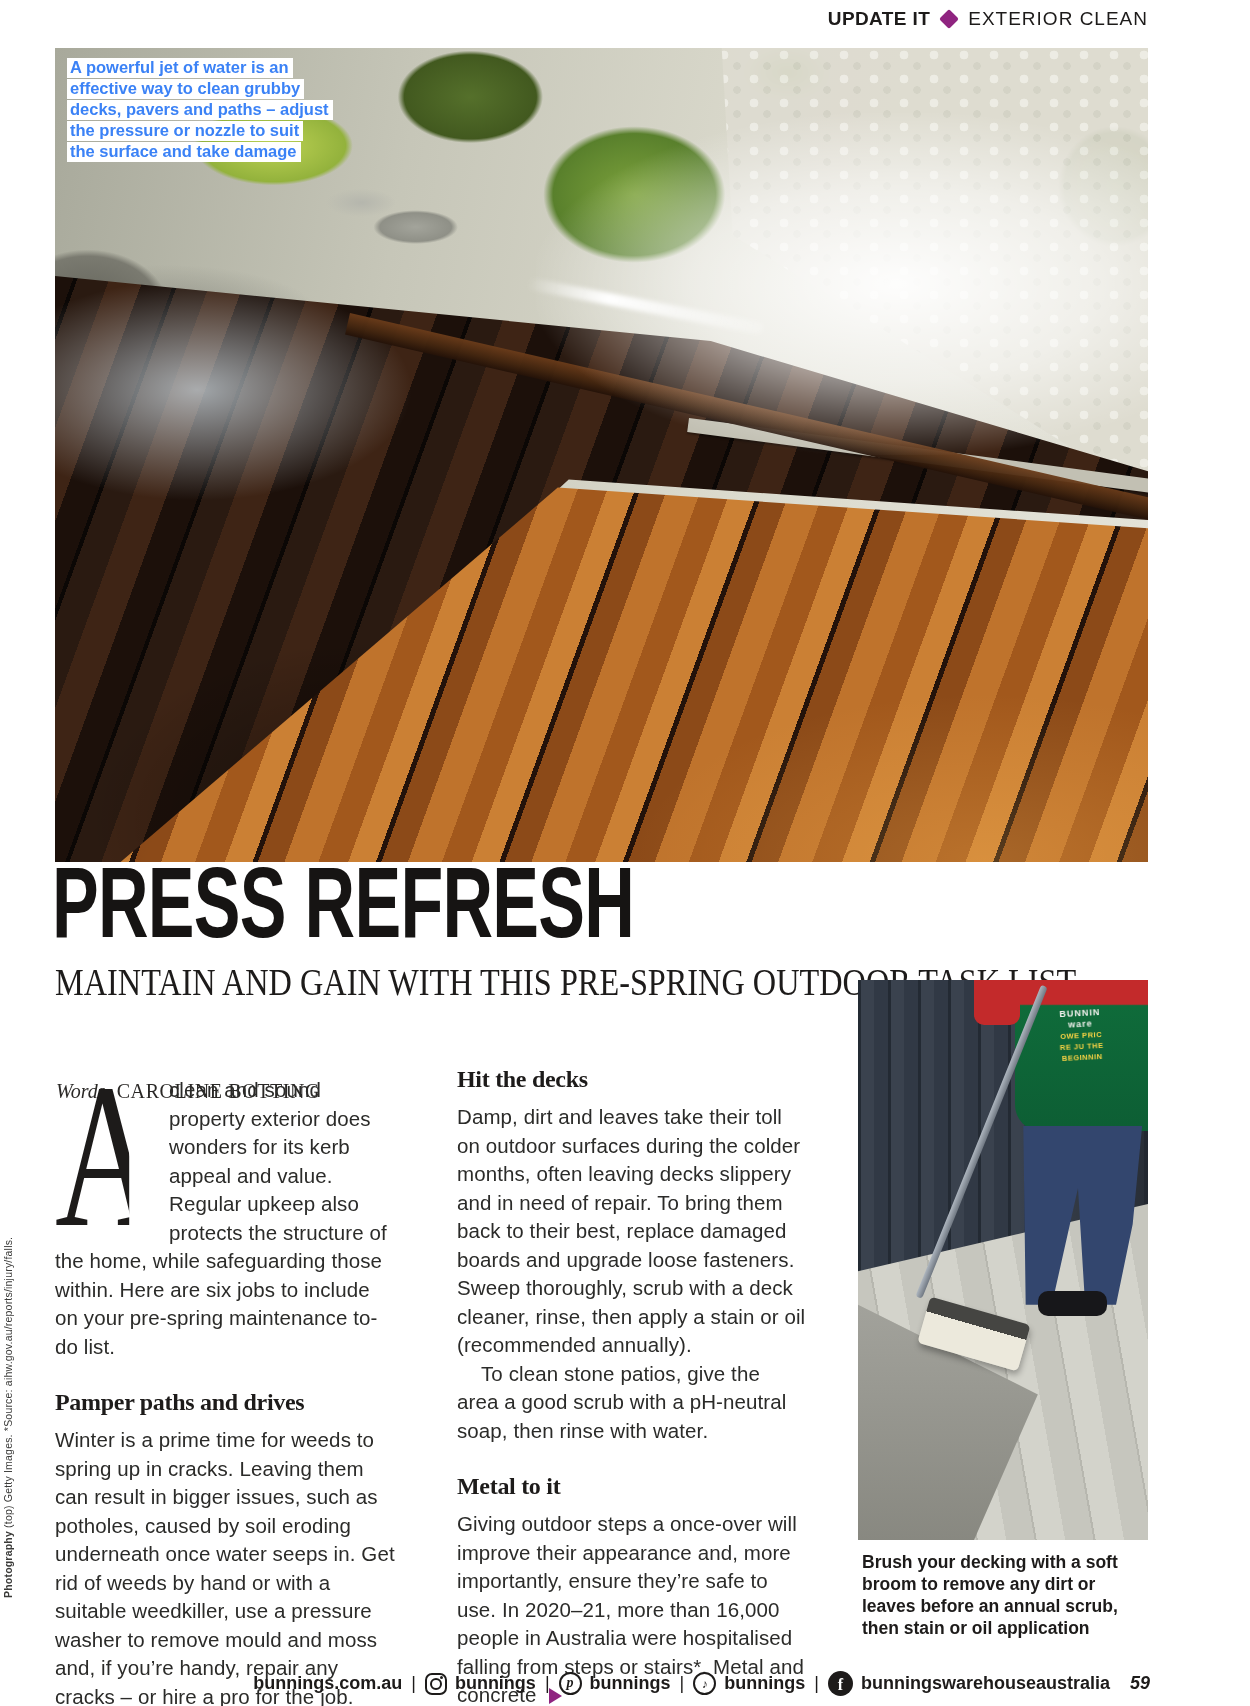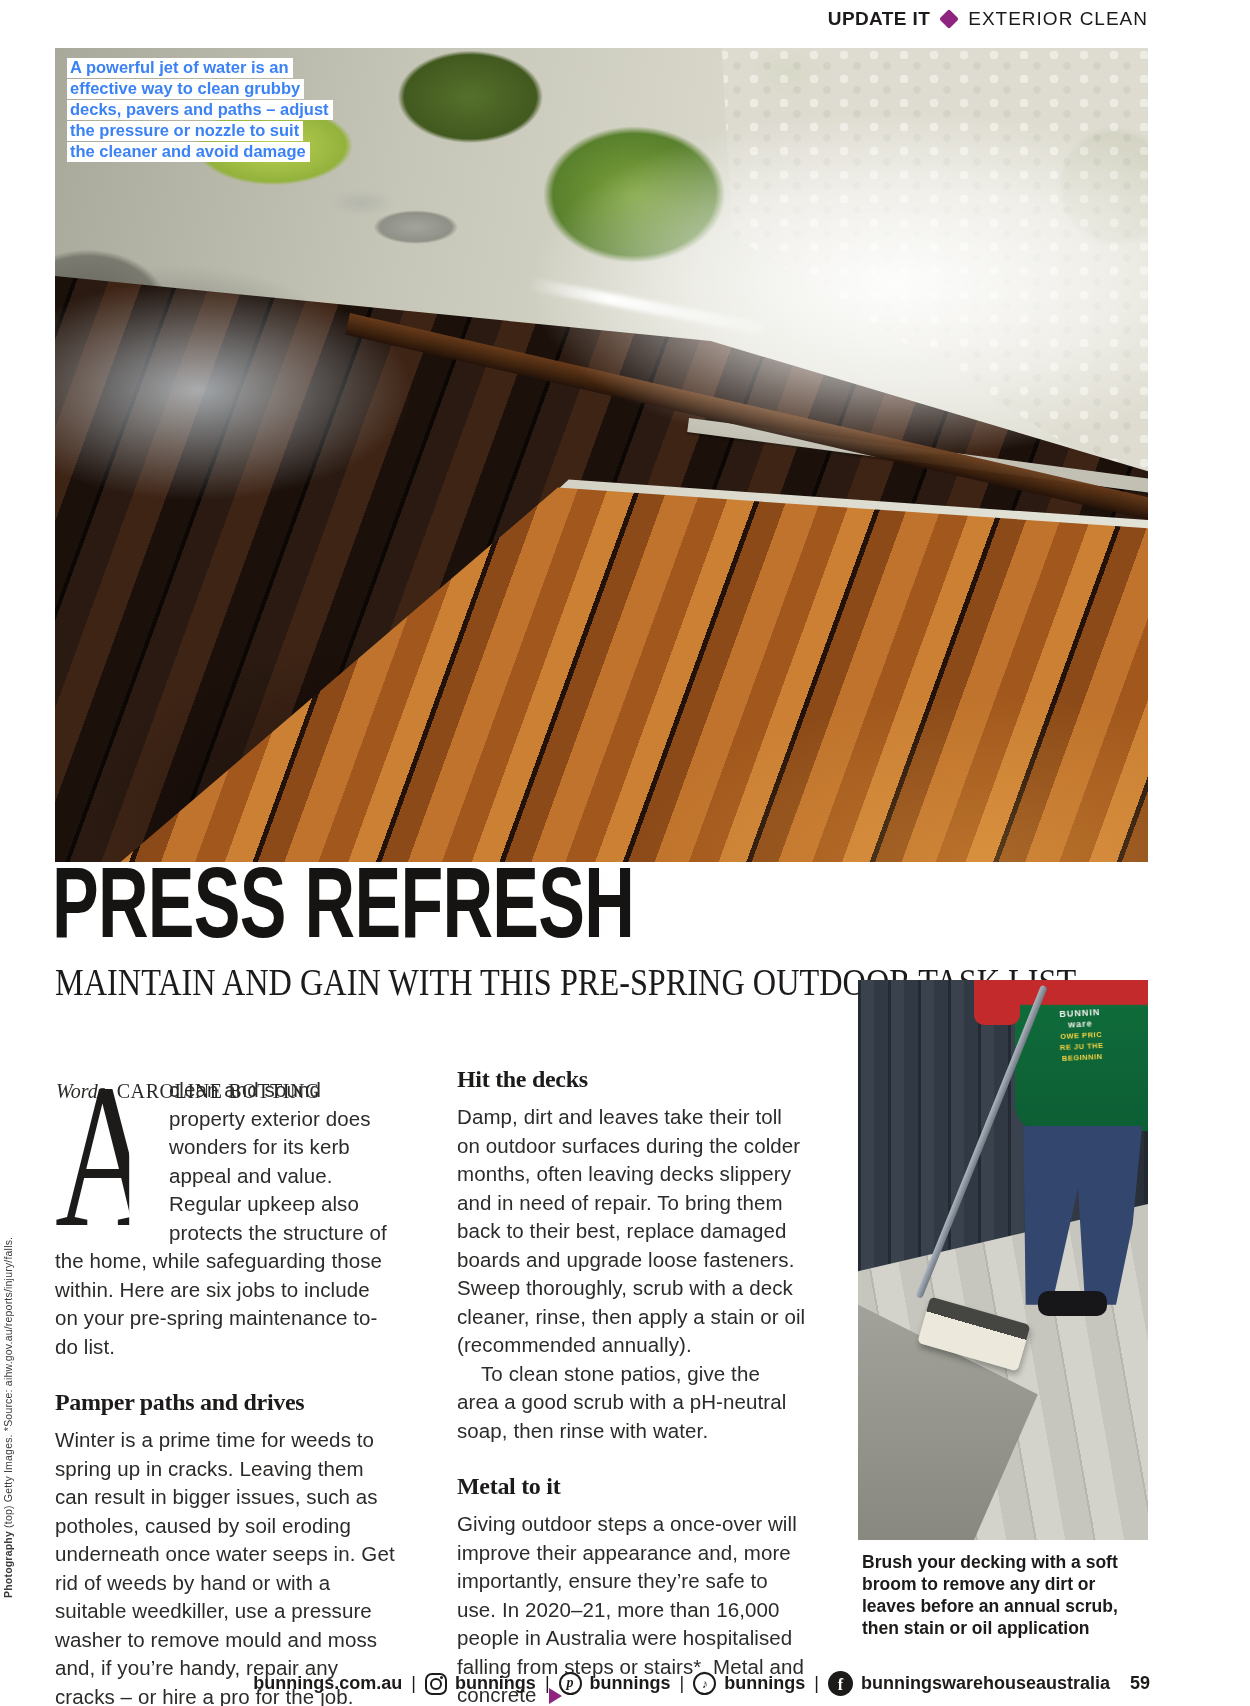--- a/index.html
+++ b/index.html
@@ -128,21 +128,21 @@
   .sep{font-weight:normal;color:#1d1b1a;margin:0 1px;}
   .ic{flex:none;display:flex;align-items:center;justify-content:center;box-sizing:border-box;}
   .ic-ig{width:22px;height:22px;border:2.5px solid #1d1b1a;border-radius:7px;position:relative;}
   .ic-ig::before{content:"";position:absolute;inset:3px;border:2.5px solid #1d1b1a;border-radius:50%;box-sizing:border-box;}
   .ic-ig::after{content:"";position:absolute;top:1.5px;right:1.5px;width:3px;height:3px;background:#1d1b1a;border-radius:50%;}
   .ic-pin{width:23px;height:23px;border:2.5px solid #1d1b1a;border-radius:50%;
     font:italic bold 14px "Liberation Serif",serif;padding-bottom:1px;}
   .ic-tt{width:23px;height:23px;border:2.5px solid #1d1b1a;border-radius:50%;font-size:12px;font-weight:bold;}
   .ic-fb{width:25px;height:25px;background:#1d1b1a;border-radius:50%;color:#fff;
     font:bold 16px "Liberation Serif",serif;padding-top:2px;box-sizing:border-box;}
-  .pageno{margin-left:12px;}
+  .pageno{margin-left:12px;font-style:italic;}
 </style>
 </head>
 <body>
 
 <div class="page">
 
   <div class="header">
     <span class="kicker">UPDATE IT</span>
     <span class="diamond"></span>
     <span class="cat">EXTERIOR CLEAN</span>
@@ -155,21 +155,21 @@
     <div class="hero-kerb"></div>
     <div class="hero-deck-light"></div>
     <div class="hero-edgeboard"></div>
     <div class="hero-mist"></div>
     <div class="hero-jet"></div>
     <div class="hero-caption">
       <span class="cap-line">A powerful jet of water is an</span>
       <span class="cap-line">effective way to clean grubby</span>
       <span class="cap-line">decks, pavers and paths – adjust</span>
       <span class="cap-line">the pressure or nozzle to suit</span>
-      <span class="cap-line">the cleaner and avoid damage</span>
+      <span class="cap-line">the surface and take damage</span>
     </div>
   </div>
 
   <div class="title">PRESS REFRESH</div>
   <div class="subtitle">MAINTAIN AND GAIN WITH THIS PRE-SPRING OUTDOOR TASK LIST</div>
   <div class="byline">
     <span class="wlabel">Words</span>
     <span class="author">CAROLINE BOTTING</span>
   </div>
 

